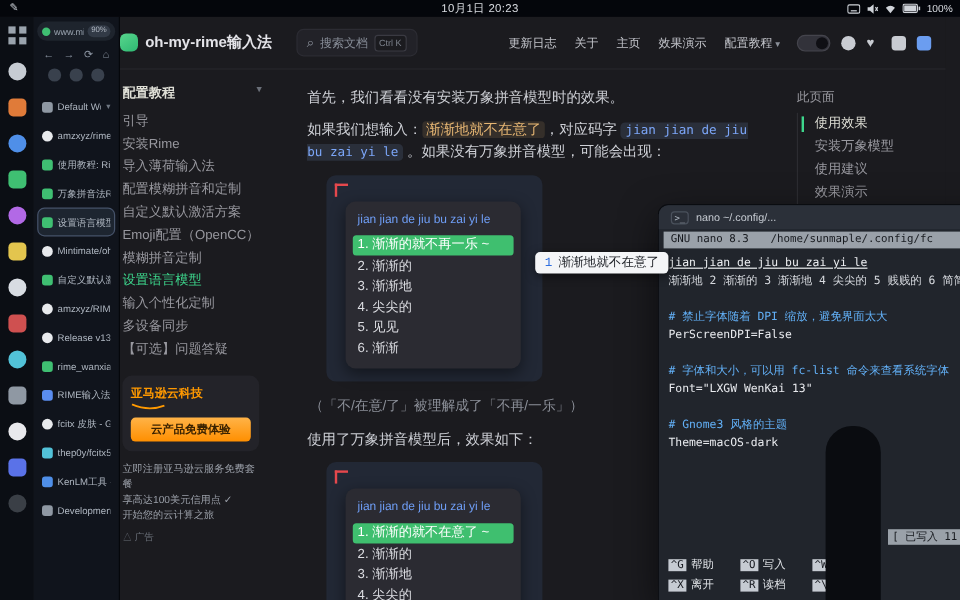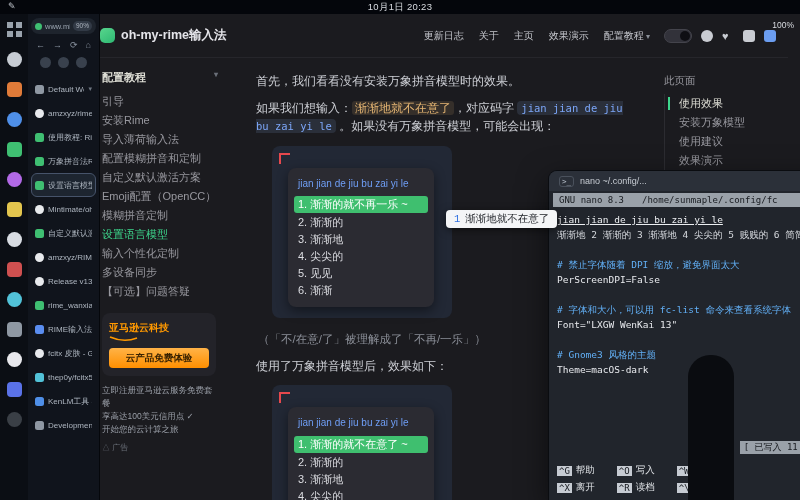--- a/index.html
+++ b/index.html
@@ -4,21 +4,21 @@
 <style>
   * { margin:0; padding:0; box-sizing:border-box; }
   html,body { background:#000; }
   body { font-family:"Liberation Sans", sans-serif; }
   .screen { position:relative; width:800px; height:500px; overflow:hidden; background:#1b1b1f; }
 
   
   .sysbar { position:absolute; left:0; top:0; width:800px; height:14px; background:#04060b; color:#d9dce1; font-size:10px; z-index:60; }
   .sys-left { position:absolute; left:8px; top:1px; font-size:9px; color:#c3c8cf; }
   .sys-clock { position:absolute; left:50%; top:1px; transform:translateX(-50%); font-size:9.5px; letter-spacing:.3px; }
-  .sys-right { position:absolute; right:6px; top:0; height:14px; display:flex; align-items:center; gap:5px; font-size:8.5px;flex-direction:column; }
+  .sys-right { position:absolute; right:6px; top:0; height:14px; display:flex; align-items:center; gap:5px; font-size:8.5px; }
   .sys-right svg { display:block; }
 
   
   .dock { position:absolute; left:0; top:14px; width:28px; height:486px; background:#0b0e14; display:flex; flex-direction:column; align-items:center; padding-top:8px; gap:15px; z-index:55; }
   .dicon { width:15px; height:15px; border-radius:50%; flex:0 0 auto; }
   .dicon.grid { border-radius:0; background-color:transparent;
     background-image:linear-gradient(#9aa3ad,#9aa3ad),linear-gradient(#9aa3ad,#9aa3ad),linear-gradient(#9aa3ad,#9aa3ad),linear-gradient(#9aa3ad,#9aa3ad);
     background-size:6px 6px; background-repeat:no-repeat; background-position:0 0,9px 0,0 9px,9px 9px; }
   .d2{background:#c7ccd3;} .d3{background:#e07b39;border-radius:4px;} .d4{background:#4f8fe8;}
   .d5{background:#3fbf72;border-radius:4px;} .d6{background:#b269e6;} .d7{background:#e3c54e;border-radius:4px;}
@@ -261,20 +261,25 @@
     </div>
   </div>
 
   <div class="app">
 
     <div class="dheader">
       <div class="brand">
         <span class="blogo"></span>
         <span>oh-my-rime输入法</span>
       </div>
+      <div class="search">
+        <span class="sico"></span>
+        <span>搜索文档</span>
+        <span class="skbd">Ctrl K</span>
+      </div>
       <nav class="dnav">
         <span class="nlink">更新日志</span>
         <span class="nlink">关于</span>
         <span class="nlink">主页</span>
         <span class="nlink">效果演示</span>
         <span class="nlink">配置教程</span>
       </nav>
       <div class="hicons">
         <span class="toggle">
             <span class="knob"></span>

